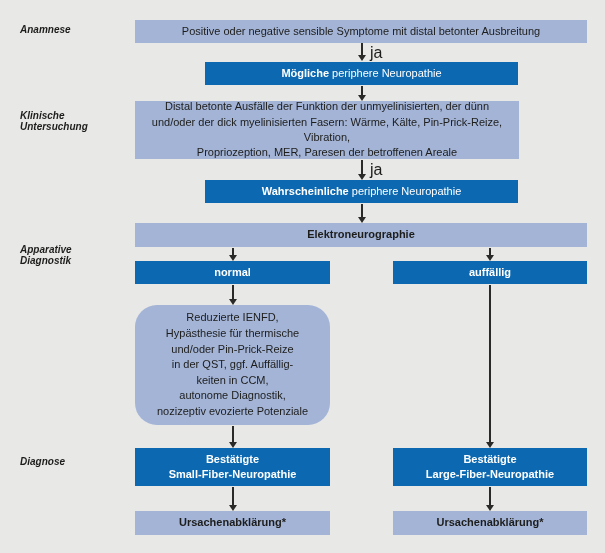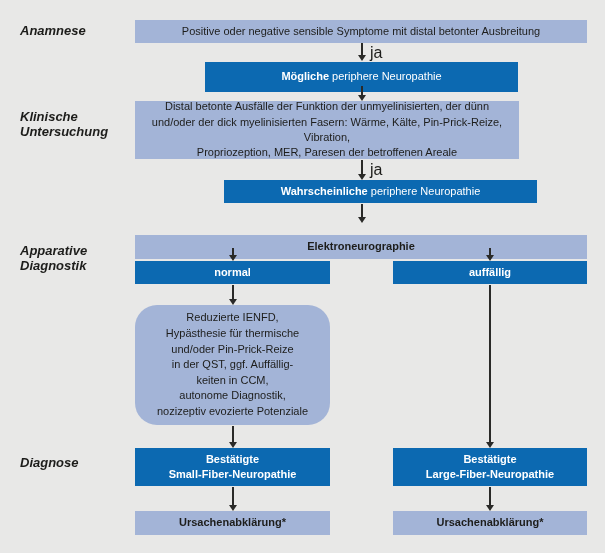--- a/index.html
+++ b/index.html
@@ -19,21 +19,21 @@
     position: relative;
     width: 605px;
     height: 553px;
     background: var(--bg);
     overflow: hidden;
   }
   .stage-label {
     position: absolute;
     font-style: italic;
     font-weight: 700;
-    font-size: 13px;
+    font-size: 10px;
     line-height: 1.12;
     color: var(--text_dark);
     white-space: pre-line;
   }
   .l-anamnese  { left: 20px; top: 24px; }
   .l-klinisch  { left: 20px; top: 110px; }
   .l-apparativ { left: 20px; top: 244px; }
   .l-diagnose  { left: 20px; top: 456px; }
 
   .box {
@@ -45,24 +45,24 @@
     font-size: 11px;
     line-height: 1.25;
     padding: 2px 6px;
   }
   .light { background: var(--light_box); color: var(--text_dark); }
   .dark  { background: var(--dark_box);  color: var(--text_light); }
   .bold  { font-weight: 700; }
   .lines { white-space: pre-line; }
 
   .b-symptome       { left: 135px; top: 20px;  width: 452px; height: 23px; }
-  .b-moegliche      { left: 205px; top: 62px;  width: 313px; height: 30px; }
+  .b-moegliche      { left: 205px; top: 62px;  width: 313px; height: 23px; }
   .b-klinbefunde    { left: 135px; top: 101px; width: 384px; height: 58px; line-height: 1.4; }
-  .b-wahrscheinlich { left: 205px; top: 180px; width: 313px; height: 23px; margin-left: 19px; }
-  .b-eng            { left: 135px; top: 223px; width: 452px; height: 24px; font-weight: 700; margin-top: 12px; }
+  .b-wahrscheinlich { left: 205px; top: 180px; width: 313px; height: 23px; }
+  .b-eng            { left: 135px; top: 223px; width: 452px; height: 24px; font-weight: 700; }
   .b-normal         { left: 135px; top: 261px; width: 195px; height: 23px; font-weight: 700; }
   .b-auffaellig     { left: 393px; top: 261px; width: 194px; height: 23px; font-weight: 700; text-align: right; }
   .b-sfbefunde      { left: 135px; top: 305px; width: 195px; height: 120px; line-height: 1.42; border-radius: 22px; }
   .b-sfn            { left: 135px; top: 448px; width: 195px; height: 38px; font-weight: 700; line-height: 1.35; }
   .b-lfn            { left: 393px; top: 448px; width: 194px; height: 38px; font-weight: 700; line-height: 1.35; }
   .b-ursache1       { left: 135px; top: 511px; width: 195px; height: 24px; font-weight: 700; }
   .b-ursache2       { left: 393px; top: 511px; width: 194px; height: 24px; font-weight: 700; }
 
   .arrow {
     position: absolute;

